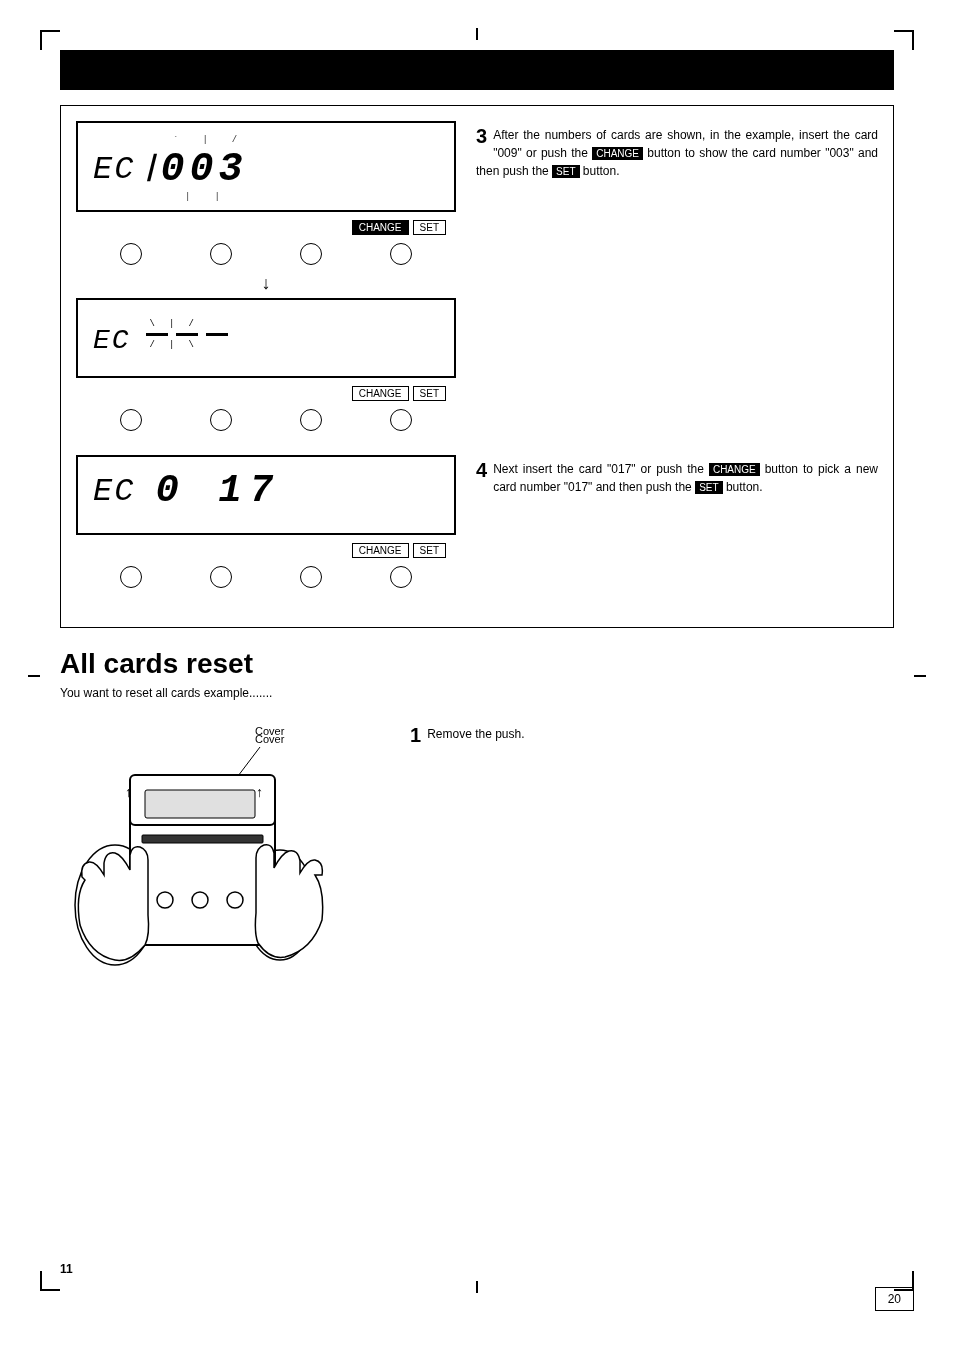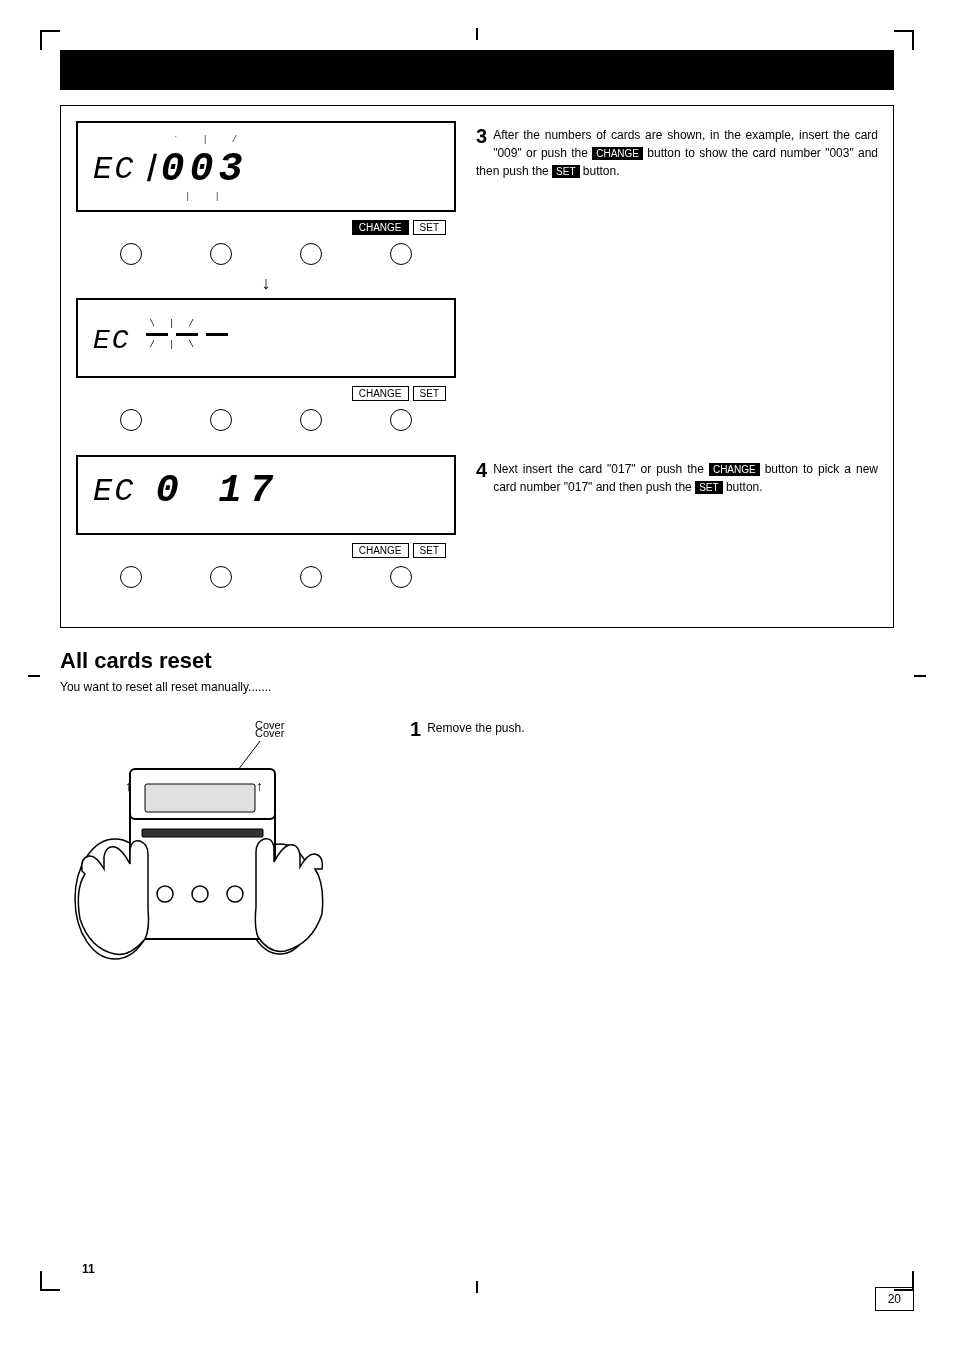--- a/index.html
+++ b/index.html
@@ -196,21 +196,21 @@
       border: 1px solid #000;
       padding: 0 3px;
       font-size: 10px;
       background: #000;
       color: #fff;
       display: inline;
     }
 
     
     .section-title {
-      font-size: 22px;
+      font-size: 28px;
       font-weight: bold;
       margin-bottom: 6px;
     }
 
     .section-subtitle {
       font-size: 12px;
       margin-bottom: 20px;
     }
 
     
@@ -229,21 +229,20 @@
       padding-top: 5px;
     }
 
     
     .page-number {
       position: absolute;
       bottom: 75px;
       left: 60px;
       font-weight: bold;
       font-size: 12px;
-      margin-left: 22px;
     }
 
     .page-number-right {
       position: absolute;
       bottom: 40px;
       right: 40px;
       border: 1px solid #000;
       padding: 4px 12px;
       font-size: 12px;
     }
@@ -423,21 +422,21 @@
               </div>
             </div>
           </div>
 
         </div>
       </div>
     </div>
 
     <div class="all-cards-section">
       <h2 class="section-title">All cards reset</h2>
-      <p class="section-subtitle">You want to reset all reset manually.......</p>
+      <p class="section-subtitle">You want to reset all cards example.......</p>
 
       <div class="bottom-two-col">
 
         <div class="bottom-left">
           <div style="text-align:center; position:relative; width:280px;">
             
             <div style="position:relative; margin-bottom:5px;">
               <span style="position:absolute; left:195px; top:0; font-size:11px;">Cover</span>
             </div>
             

